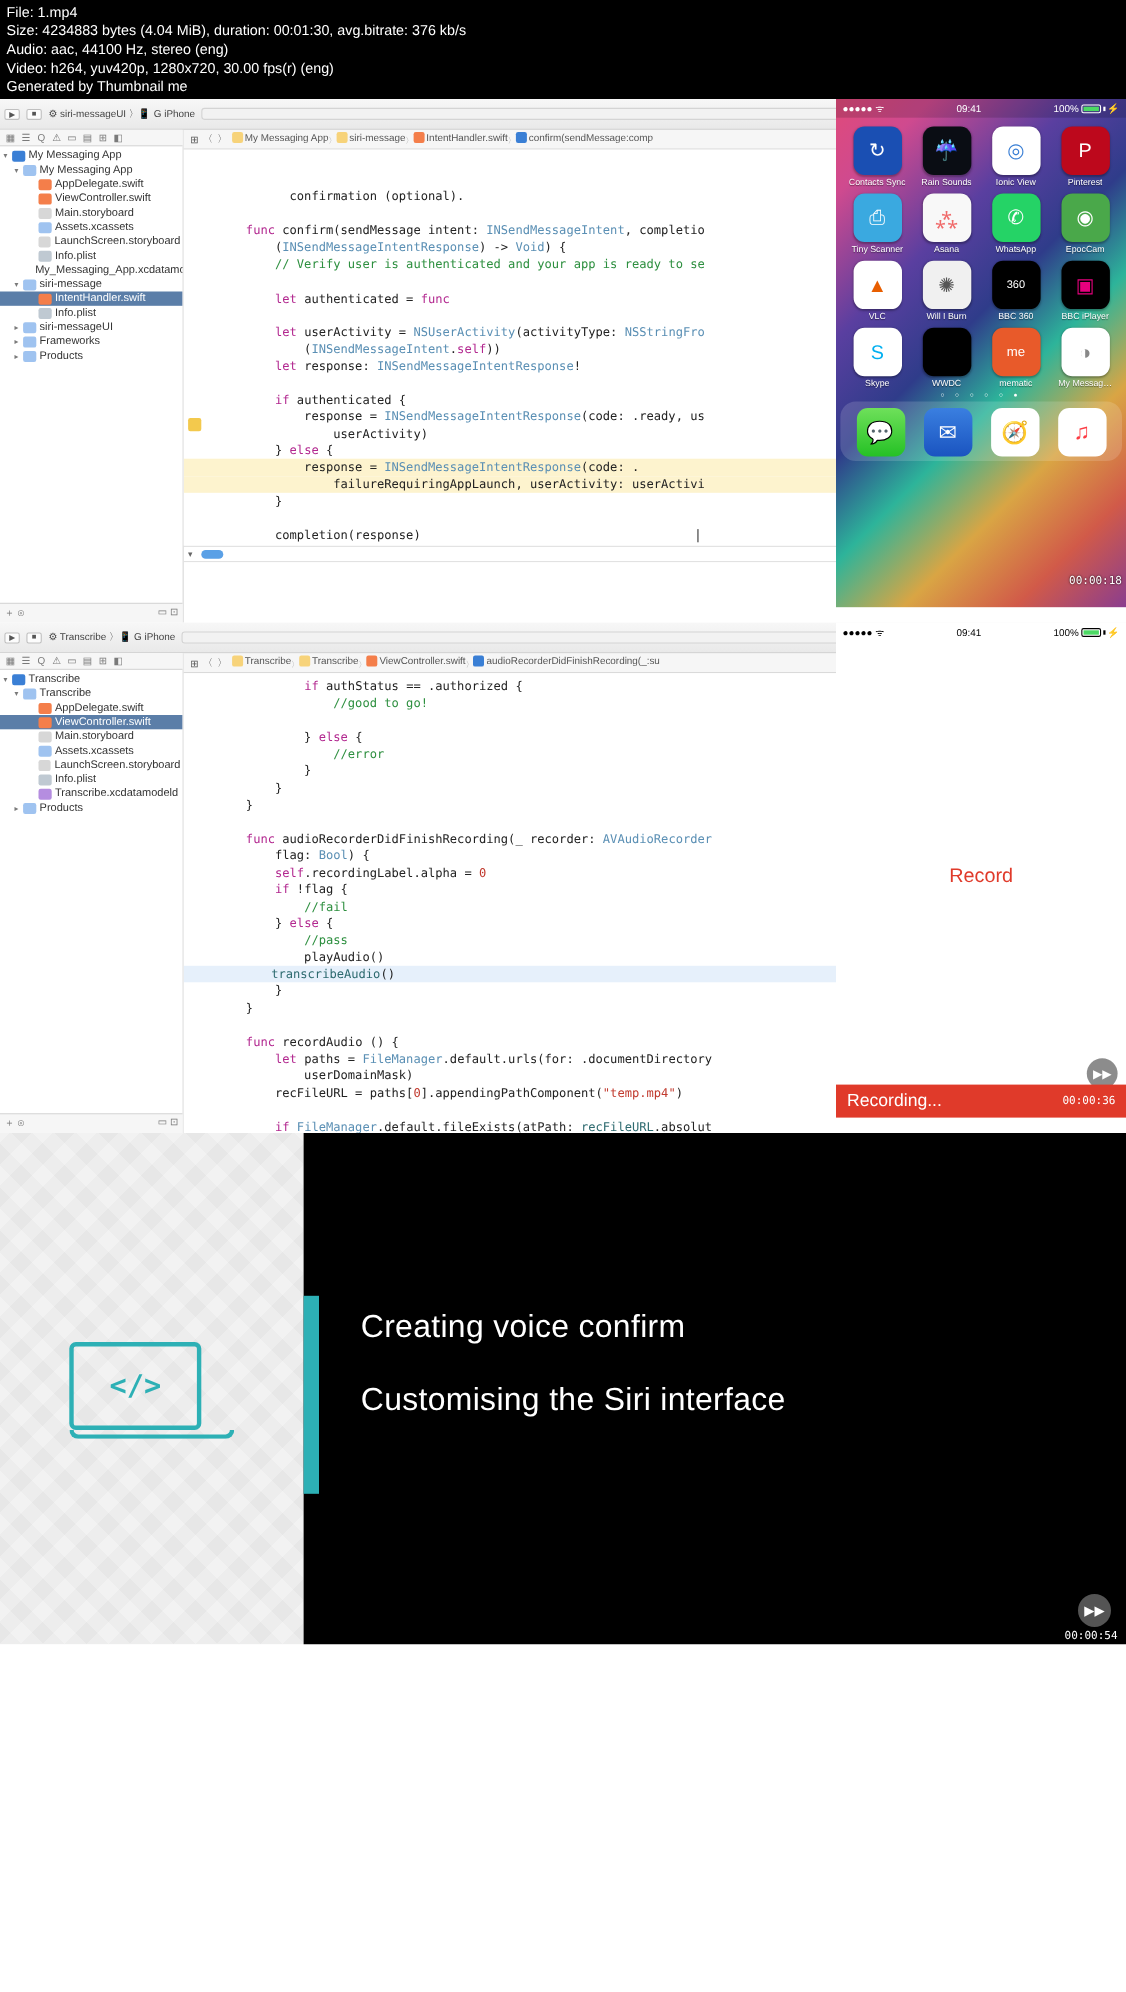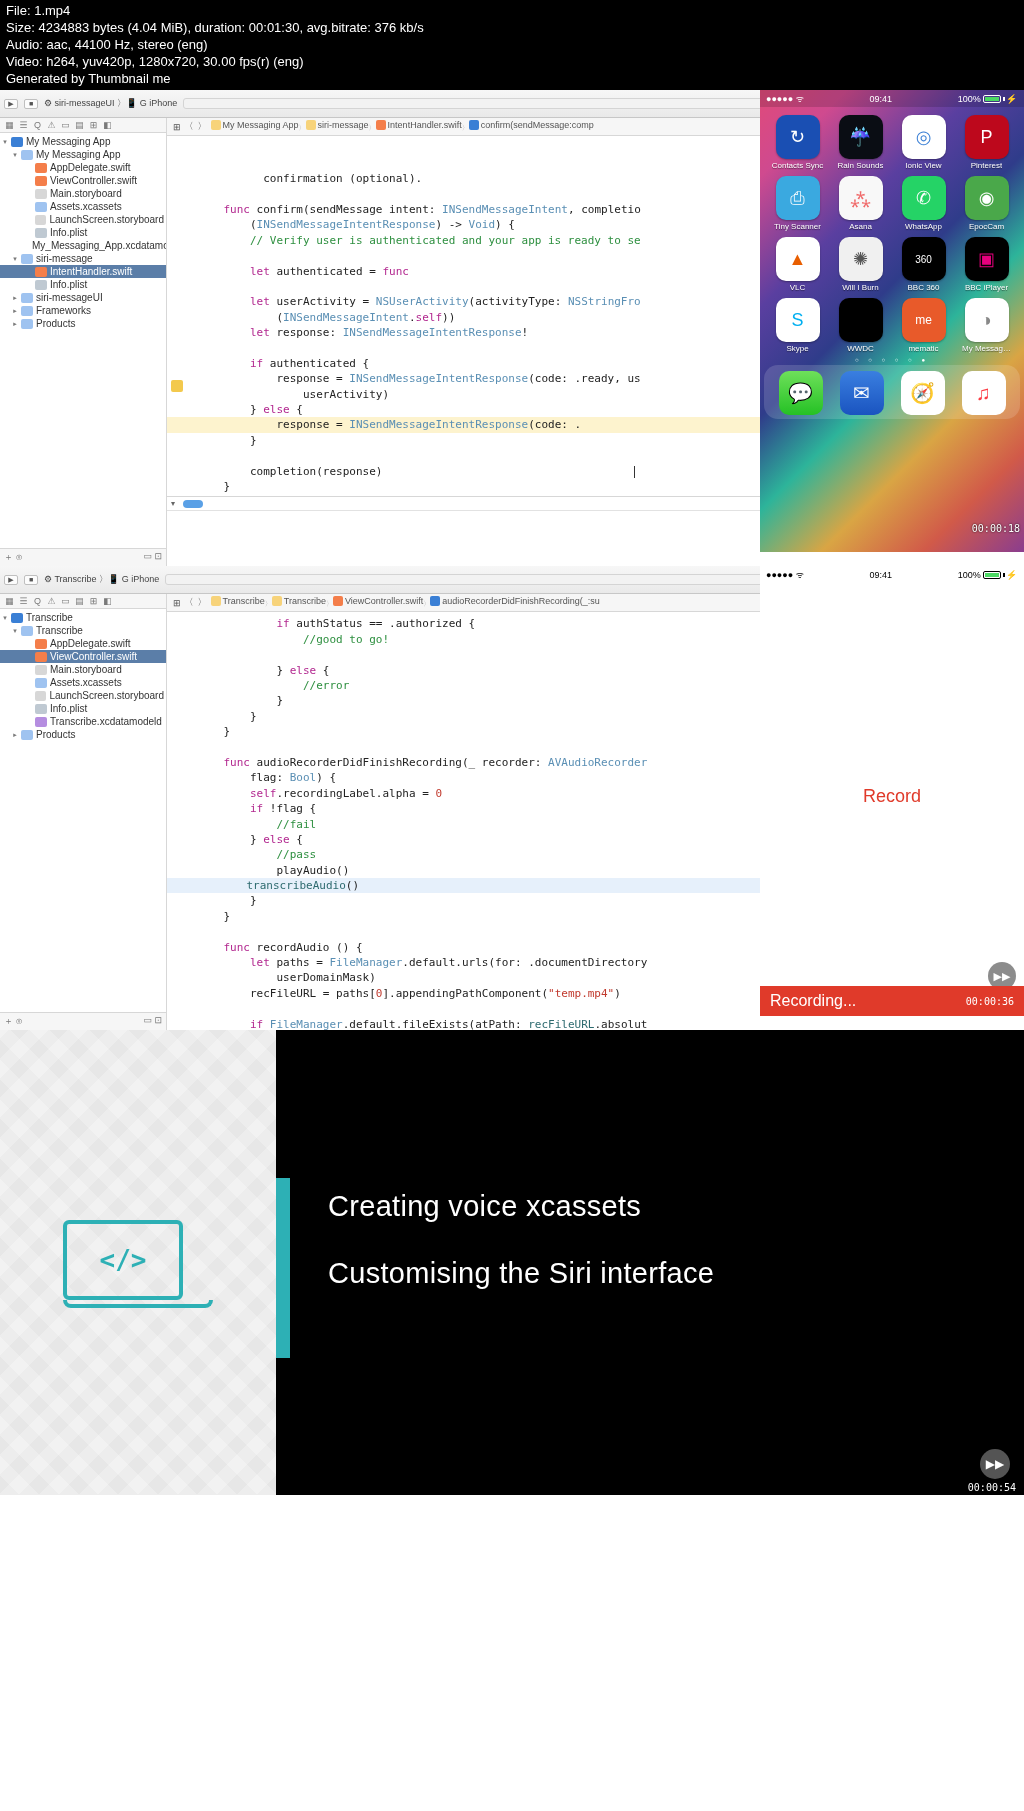--- a/index.html
+++ b/index.html
@@ -244,21 +244,21 @@
         <span class="kw">let</span> authenticated = <span class="kw">func</span>
 
         <span class="kw">let</span> userActivity = <span class="ty">NSUserActivity</span>(activityType: <span class="ty">NSStringFro</span>
             (<span class="ty">INSendMessageIntent</span>.<span class="kw">self</span>))
         <span class="kw">let</span> response: <span class="ty">INSendMessageIntentResponse</span>!
 
         <span class="kw">if</span> authenticated {
             response = <span class="ty">INSendMessageIntentResponse</span>(code: .ready, us
                 userActivity)
         } <span class="kw">else</span> {
-<span class="hl-warn">            response = <span class="ty">INSendMessageIntentResponse</span>(code: .</span>        }
+<span class="hl-warn">            response = <span class="ty">INSendMessageIntentResponse</span>(code: .</span><span class="hl-warn">                failureRequiringAppLaunch, userActivity: userActivi</span>        }
 
         completion(response)                                      <span class="cursor"></span>
     }
 
     
 
      handle(sendMessage intent: , completion
         () -&gt; ) {
         
 
@@ -499,18 +499,18 @@
 
 <div class="bottom-comp">
   <div class="bottom-left">
     <div class="laptop">
       <div class="laptop-screen">&lt;/&gt;</div>
       <div class="laptop-base"></div>
     </div>
   </div>
   <div class="bottom-right">
     <div class="accent-bar"></div>
-    <h2>Creating voice xcassets</h2>
+    <h2>Creating voice confirm</h2>
     <h2>Customising the Siri interface</h2>
     <div class="skip2">▶▶</div>
     <div class="bt-time">00:00:54</div>
   </div>
 </div>
 
 </body></html>

